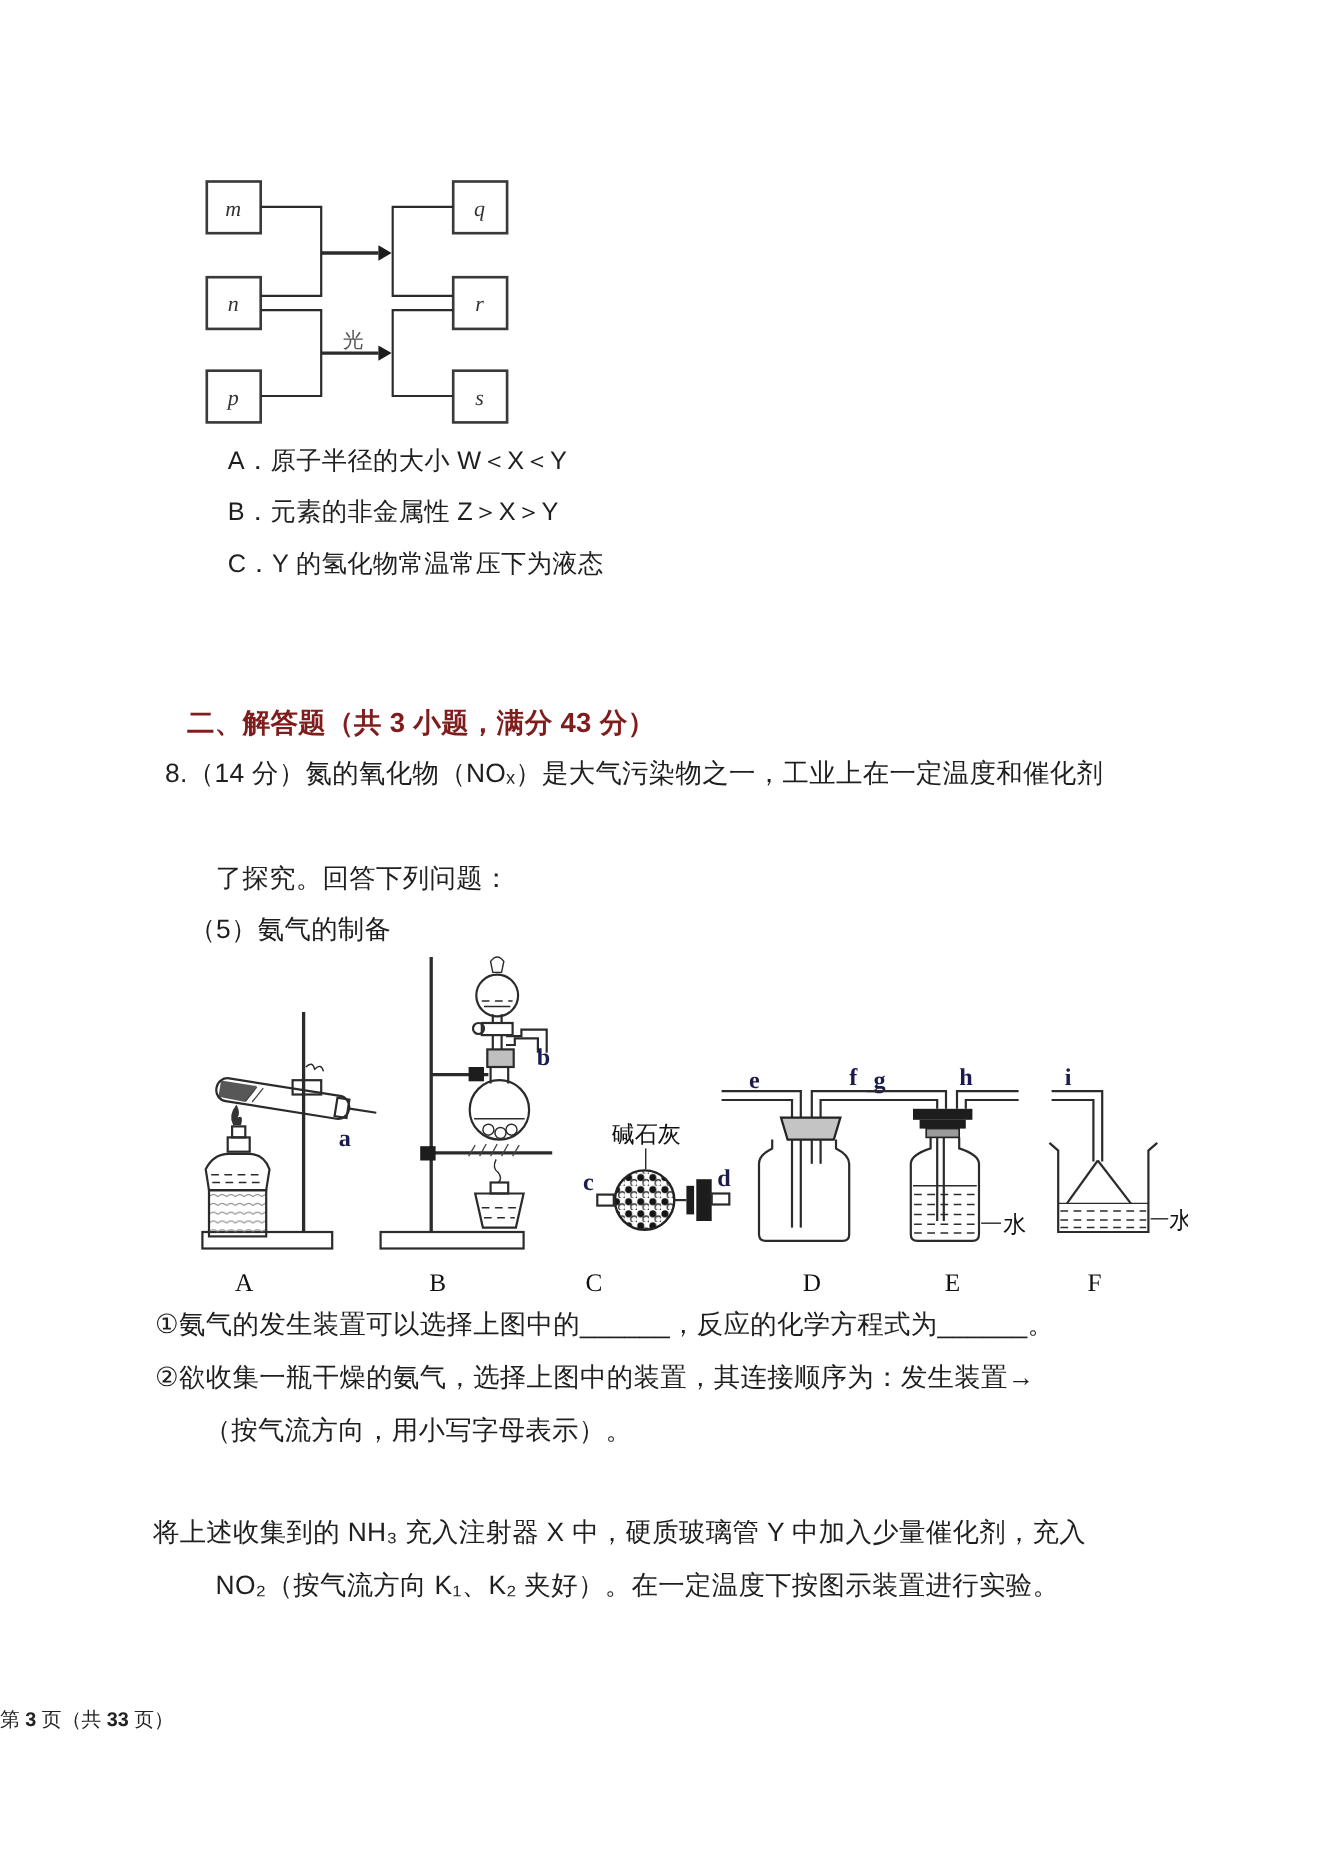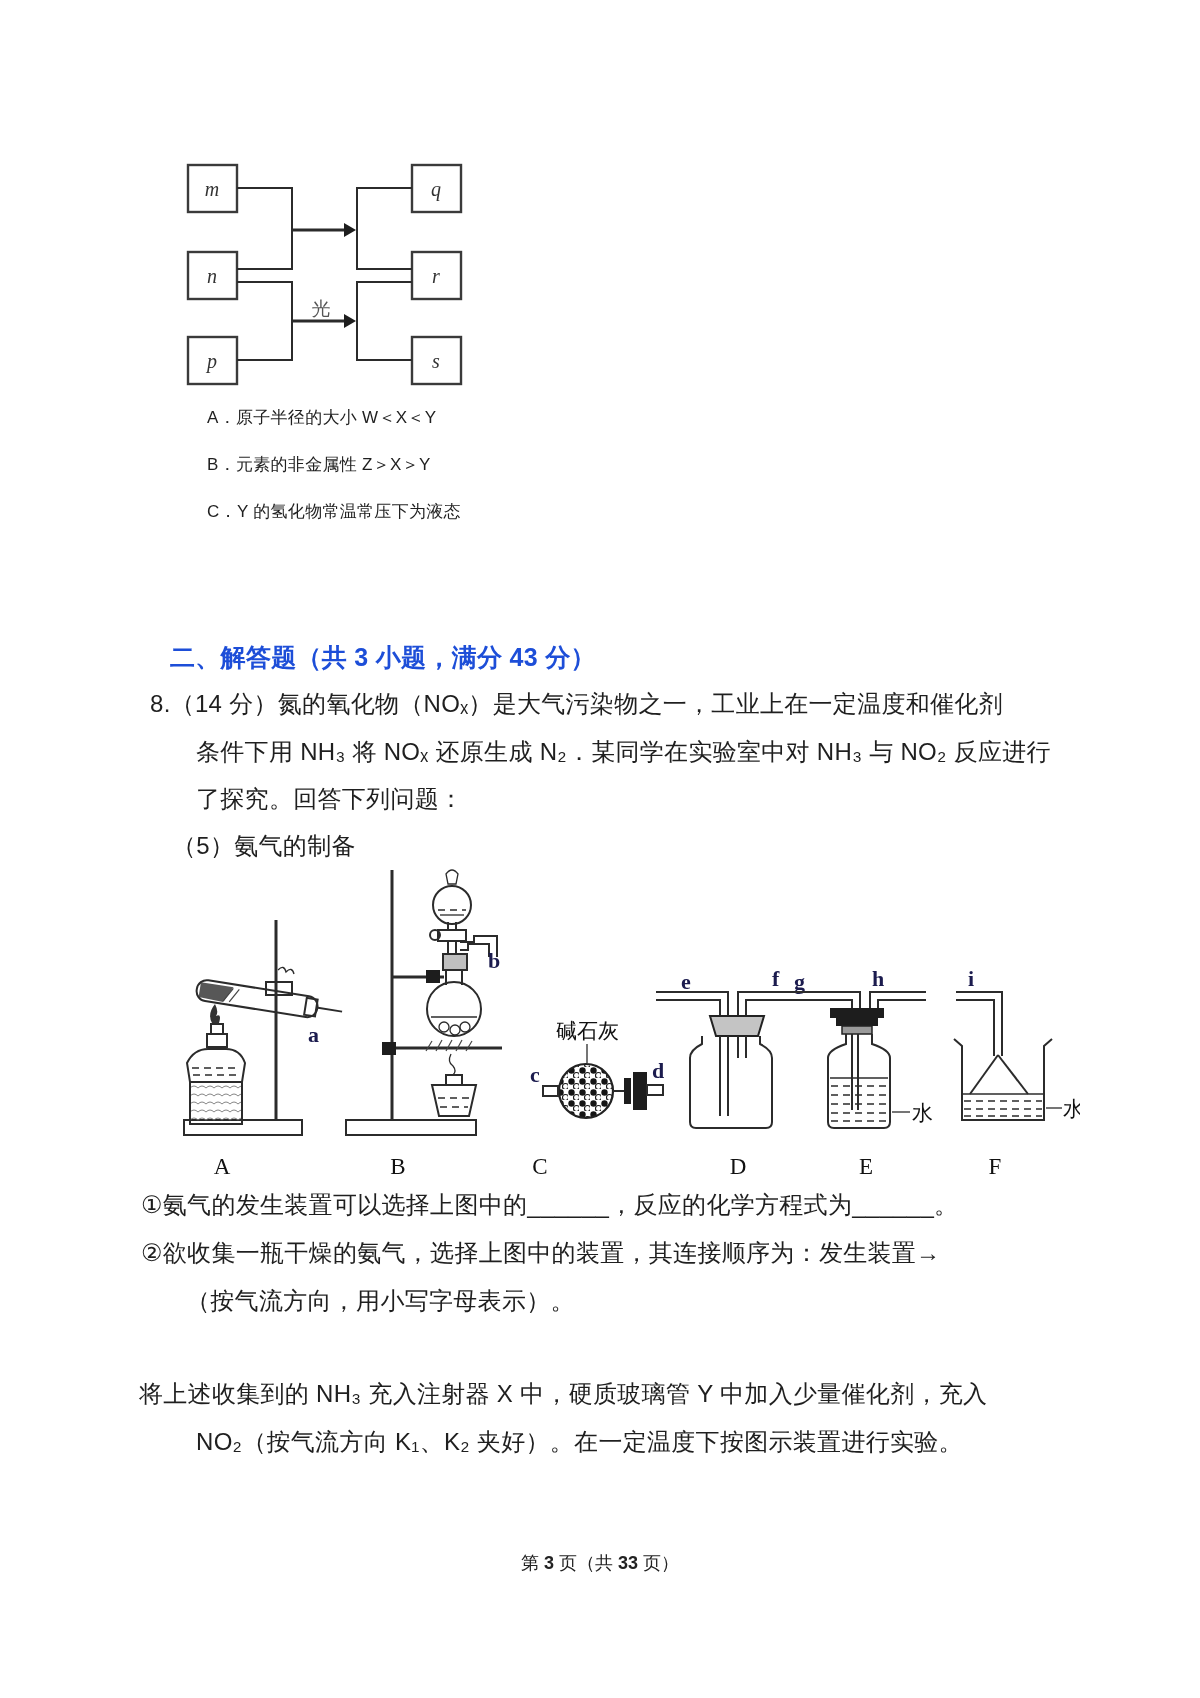--- a/index.html
+++ b/index.html
@@ -2,23 +2,23 @@
 <html><head>
 <meta charset="utf-8">
 <style>
   html,body{margin:0;padding:0;background:#e8e8e8;}
   .page{
     position:relative;width:1200px;height:1698px;margin:0 auto;
     background:#ffffff;overflow:hidden;
     font-family:"Liberation Sans","DejaVu Sans",sans-serif;color:#1a1a1a;
   }
   .t{position:absolute;font-size:24px;line-height:30px;white-space:pre;color:#1f1f1f;letter-spacing:.3px;}
-  .opt{font-size:17px;}
-  .hdr{font-weight:bold;font-size:25px;color:#1d4ed8;}
-  .footer{position:absolute;left:0;top:1551px;width:100%;text-align:center;font-size:18px;color:#222;}
+  .opt{font-size:23px;}
+  .hdr{font-weight:bold;font-size:25px;color:#7f1d1d;}
+  .footer{position:absolute;left:0;top:1551px;width:100%;text-align:left;font-size:18px;color:#222;}
   .footer b{font-weight:bold;}
   svg{position:absolute;}
   .ln{stroke:#2b2b2b;stroke-width:2;fill:none;}
   .ln3{stroke:#2b2b2b;stroke-width:3;fill:none;}
   .thin{stroke:#2b2b2b;stroke-width:1.3;fill:none;}
   .fillD{fill:#1d1d1d;stroke:none;}
   .boxr{fill:#ffffff;stroke:#3a3a3a;stroke-width:2.4;}
   .boxlbl{font-family:"Liberation Serif","DejaVu Serif",serif;font-style:italic;font-size:20px;fill:#333;}
   .portlbl{font-family:"Liberation Serif","DejaVu Serif",serif;font-size:22px;fill:#1b1b4e;font-weight:bold;}
   .devlbl{font-family:"Liberation Serif","DejaVu Serif",serif;font-size:23px;fill:#111;}
@@ -58,21 +58,20 @@
     <text x="161" y="170" text-anchor="middle" font-size="19" fill="#555">光</text>
   </svg>
 
   <div class="t opt" style="left:207px;top:403px">A．原子半径的大小 W＜X＜Y</div>
   <div class="t opt" style="left:207px;top:450px">B．元素的非金属性 Z＞X＞Y</div>
   <div class="t opt" style="left:207px;top:497px">C．Y 的氢化物常温常压下为液态</div>
 
   <div class="t hdr" style="left:170px;top:642px">二、解答题（共 3 小题，满分 43 分）</div>
 
   <div class="t" style="left:150px;top:689px">8.（14 分）氮的氧化物（NOₓ）是大气污染物之一，工业上在一定温度和催化剂</div>
-  <div class="t" style="left:196px;top:737px">条件下用 NH₃ 将 NOₓ 还原生成 N₂．某同学在实验室中对 NH₃ 与 NO₂ 反应进行</div>
   <div class="t" style="left:196px;top:784px">了探究。回答下列问题：</div>
   <div class="t" style="left:172px;top:831px">（5）氨气的制备</div>
 
   <svg style="left:150px;top:858px" width="930" height="332" viewBox="0 0 930 332">
     <defs>
       <pattern id="balls" width="11" height="11" patternUnits="userSpaceOnUse">
         <circle cx="3.5" cy="3.5" r="3.2" fill="#151515"></circle>
         <circle cx="8.5" cy="8.5" r="3.0" fill="none" stroke="#151515" stroke-width="1.1"></circle>
       </pattern>
       <pattern id="wgrain" width="8" height="8" patternUnits="userSpaceOnUse">

